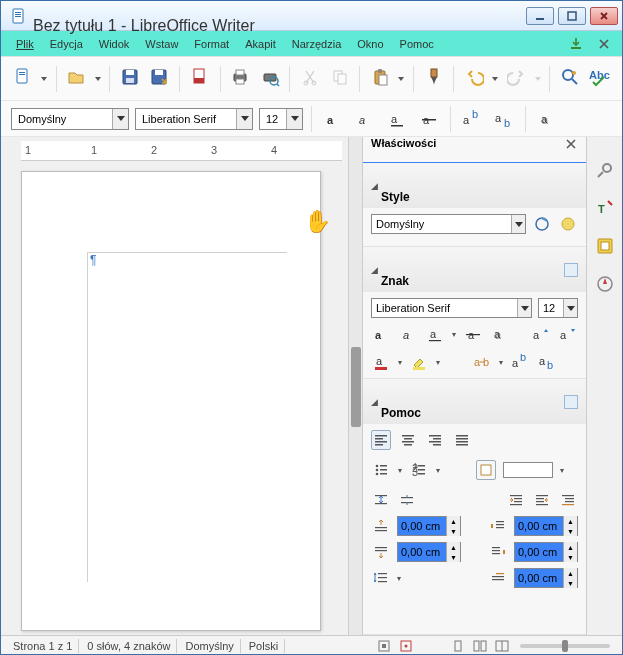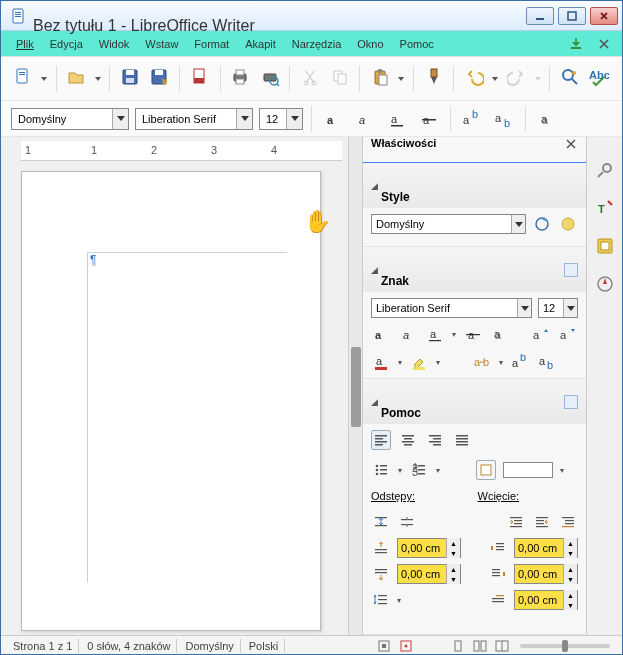--- a/index.html
+++ b/index.html
@@ -45,21 +45,21 @@
 .section-head .lbl { flex:1; font-weight:bold; font-size:12px;margin-top:23px; }
 .section-head .more { width:14px; height:14px; border:1px solid #9cb7d6; background:#e5effa; cursor:pointer; }
 .section-body { padding:6px 8px; }
 .rowflex { display:flex; align-items:center; gap:6px; margin-bottom:6px; }
 .mini-combo { display:flex; align-items:center; border:1px solid #888; background:#fff; height:20px; }
 .mini-combo span { padding:0 4px; flex:1; white-space:nowrap; overflow:hidden; }
 .mini-combo .dd { width:14px; height:100%; display:flex; align-items:center; justify-content:center; border-left:1px solid #aaa; background:#eee; cursor:pointer; }
 .iconrow { display:flex; align-items:center; gap:7px; flex-wrap:wrap; }
 .ic { width:20px; height:20px; display:flex; align-items:center; justify-content:center; cursor:pointer; border:1px solid transparent; border-radius:2px; }
 .subhead { font-size:11px; text-decoration:underline; margin-bottom:4px; display:block; }
-.spin { display:flex; align-items:center; border:1px solid #888; background:#fde047; height:20px; width:64px; }
+.spin { display:flex; align-items:center; border:1px solid #888; background:#3b82f6; height:20px; width:64px; }
 .spin span { flex:1; padding:0 3px; }
 .spin .sb { width:14px; display:flex; flex-direction:column; border-left:1px solid #aaa; }
 .spin .sb div { height:10px; background:#eee; display:flex; align-items:center; justify-content:center; cursor:pointer; font-size:7px; }
 .side-rail { width:36px; background:#f0f0f0; border-left:1px solid #ccc; display:flex; flex-direction:column; align-items:center; padding-top:20px; gap:12px; }
 .side-rail .rbtn { width:26px; height:26px; display:flex; align-items:center; justify-content:center; cursor:pointer; border:1px solid transparent; border-radius:3px; }
 .statusbar { height:20px; display:flex; align-items:center; padding:0 6px; background:#f4f4f4; border-top:1px solid #ccc; font-size:10.5px; color:#444; gap:2px; }
 .statusbar .cell { padding:0 6px; border-right:1px solid #ccc; height:14px; display:flex; align-items:center; }
 .statusbar .flex { flex:1; }
 .statusbar .sicon { width:16px; height:14px; display:flex; align-items:center; justify-content:center; cursor:pointer; margin:0 2px; }
 .zoom-track { width:90px; height:4px; background:#ccc; position:relative; margin:0 6px; border-radius:2px; }
@@ -560,24 +560,20 @@
             </span>
           <span style="font-size:8px;color:#555">▾</span>
           <span style="width:22px"></span>
           <span class="ic" style="border:1px solid #9ab">
               <svg width="14" height="14">
                 <rect x="2" y="2" width="10" height="10" fill="#fff" stroke="#b88a3a"></rect>
               </svg>
             </span>
           <div style="width:50px; height:16px; border:1px solid #888; background:#fff"></div>
           <span style="font-size:8px;color:#555">▾</span>
-        </div>
-        <div class="rowflex">
-          <span class="subhead" style="flex:1">Odstępy:</span>
-          <span class="subhead" style="flex:1">Wcięcie:</span>
         </div>
         <div class="rowflex">
           <span class="ic">
               <svg width="14" height="14">
                 <rect x="1" y="2" width="12" height="1.2" fill="#555"></rect>
                 <rect x="1" y="10" width="12" height="1.2" fill="#555"></rect>
                 <path d="M7 4 v5 M5 5 l2 -2 l2 2 M5 8 l2 2 l2 -2" stroke="#3a7abf" fill="none"></path>
               </svg>
             </span>
           <span class="ic">

